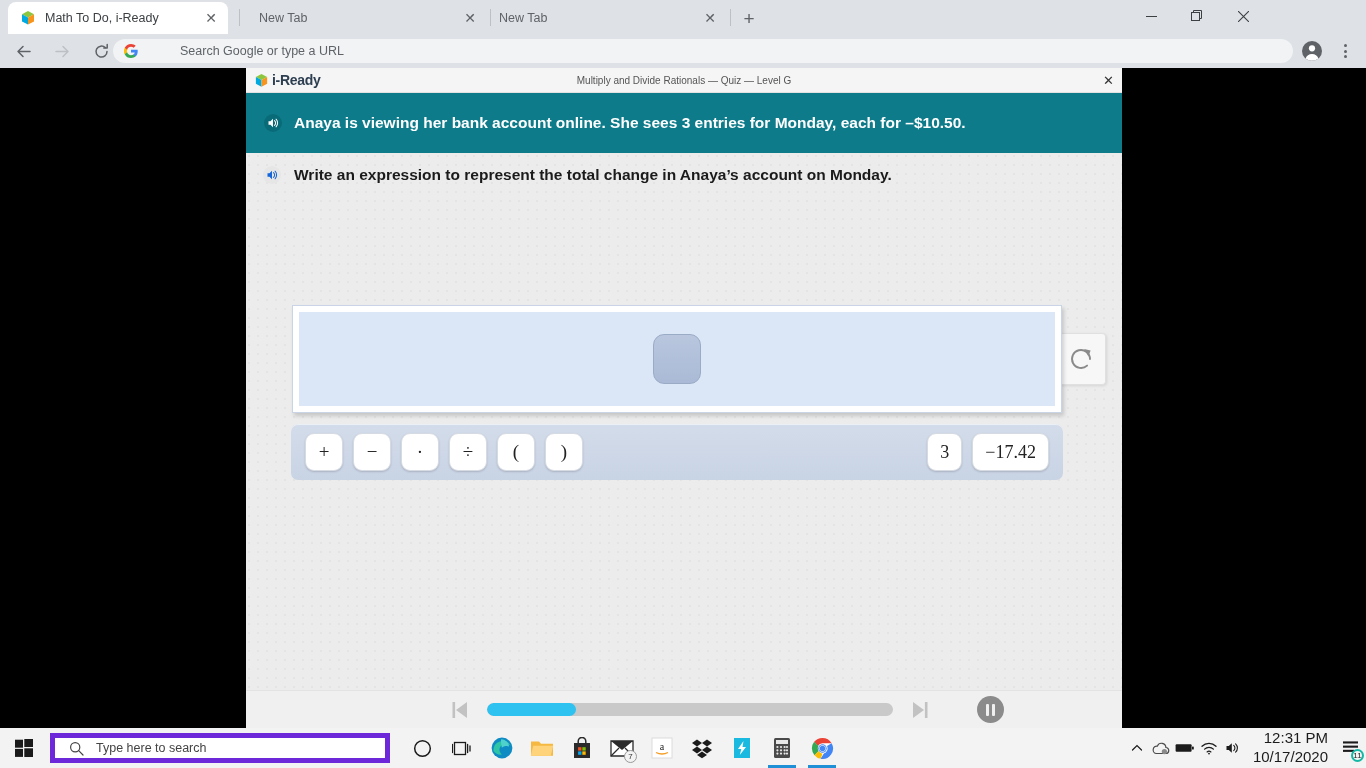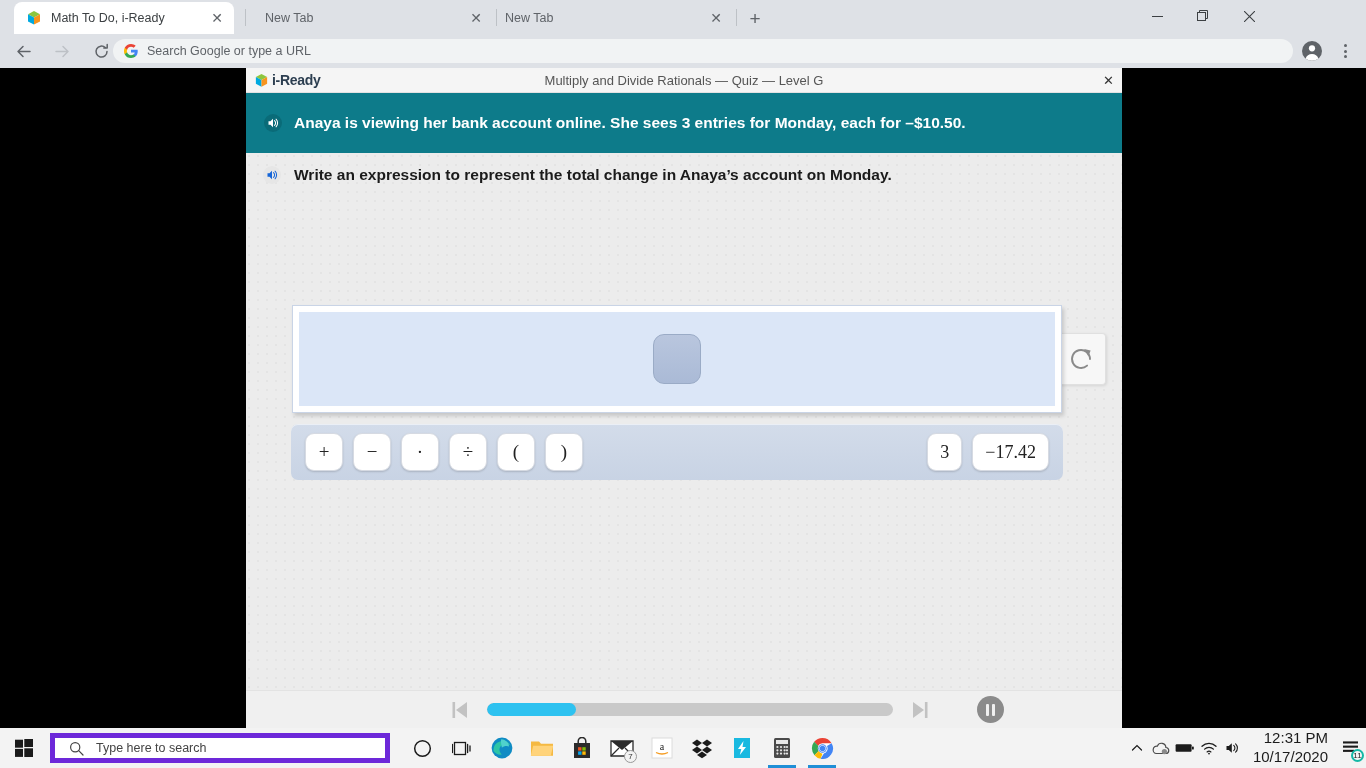--- a/index.html
+++ b/index.html
@@ -6,21 +6,21 @@
   html,body { width:1366px; height:768px; overflow:hidden; }
   body {
     font-family:"Liberation Sans", sans-serif;
     background:#000;
     position:relative;
   }
 
   
   #browser-chrome { position:absolute; left:0; top:0; width:1366px; height:68px; background:#dee1e6; }
 
-  #tabstrip { position:absolute; left:6px; top:0; width:1266px; height:34px; }
+  #tabstrip { position:absolute; left:0; top:0; width:1266px; height:34px; }
 
   .tab {
     position:absolute; top:2px; height:32px;
     display:flex; align-items:center;
     border-radius:8px 8px 0 0;
   }
   .tab.active { background:#fff; }
   .tab-favicon { width:16px; height:16px; margin-left:12px; flex:0 0 auto; position:relative; }
   .cube-icon { width:16px; height:16px; display:block; }
   .tab-title {
@@ -50,21 +50,21 @@
     position:absolute; top:3px; width:28px; height:28px;
     display:flex; align-items:center; justify-content:center;
     color:#5f6368;
   }
   #back-button { left:9px; }
   #forward-button { left:48px; color:#bdc1c6; }
   #reload-button { left:87px; }
 
   #omnibox {
     position:absolute; left:113px; top:5px; width:1180px; height:24px;
-    background:#f1f3f4; border-radius:12px; display:flex; align-items:center;
+    background:#f1f3f4; border-radius:12px; display:flex; align-items:center;gap:33px;
   }
   #google-g { margin-left:11px; width:14px; height:14px; }
   #omnibox-placeholder { margin-left:9px; font-size:12.5px; color:#5f6368; }
 
   #profile-button { position:absolute; left:1300px; top:5px; width:24px; height:24px; }
   #chrome-menu-button {
     position:absolute; left:1334px; top:3px; width:22px; height:28px;
     display:flex; flex-direction:column; align-items:center; justify-content:center; gap:2.5px;
   }
   .menu-dot { width:3px; height:3px; border-radius:50%; background:#5f6368; }
@@ -80,21 +80,21 @@
     background:#f5f5f5; display:flex; align-items:center;
     border-bottom:1px solid #e2e2e2;
   }
   #iready-logo { display:flex; align-items:center; margin-left:8px; }
   #iready-logo-text {
     font-size:14px; font-weight:bold; color:#2c3e50; margin-left:3px;
     letter-spacing:-0.3px;
   }
   #lesson-title {
     position:absolute; left:0; right:0; text-align:center;
-    font-size:13px; color:#555;
+    font-size:10px; color:#555;
   }
   #iready-close {
     position:absolute; right:8px; font-size:13px; color:#333; line-height:1;
   }
 
   #prompt-banner {
     position:absolute; left:0; top:25px; width:876px; height:60px;
     background:#0d7b8a; display:flex; align-items:center;
   }
   #prompt-text {

